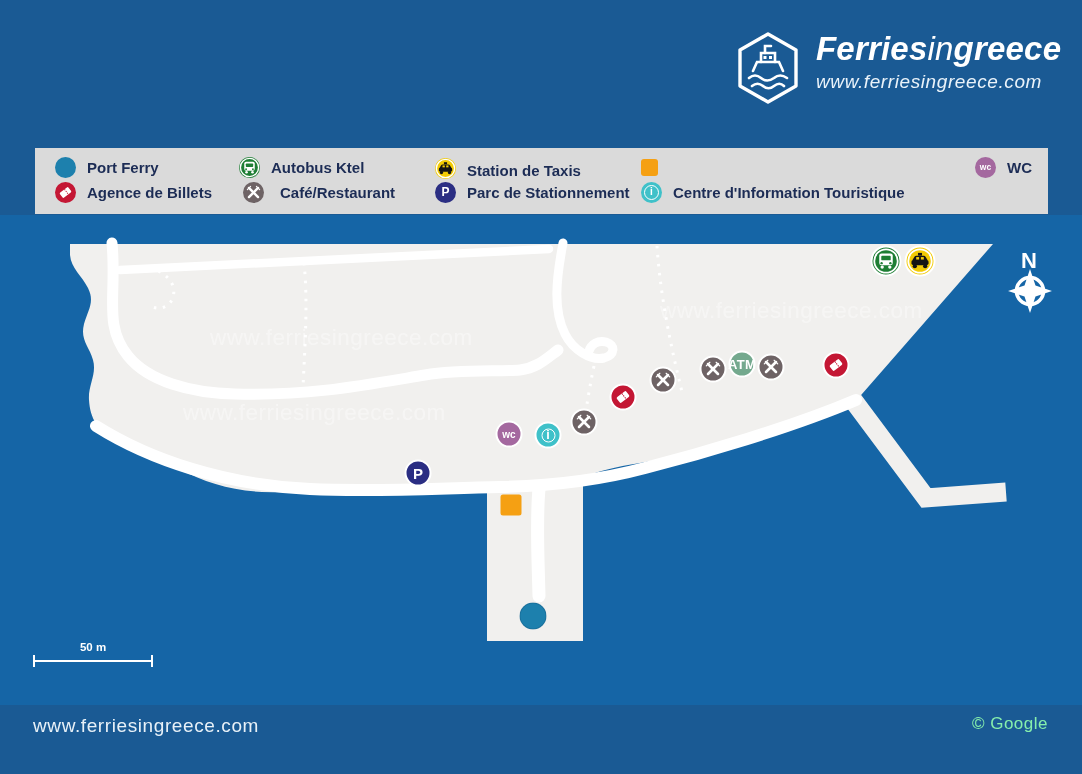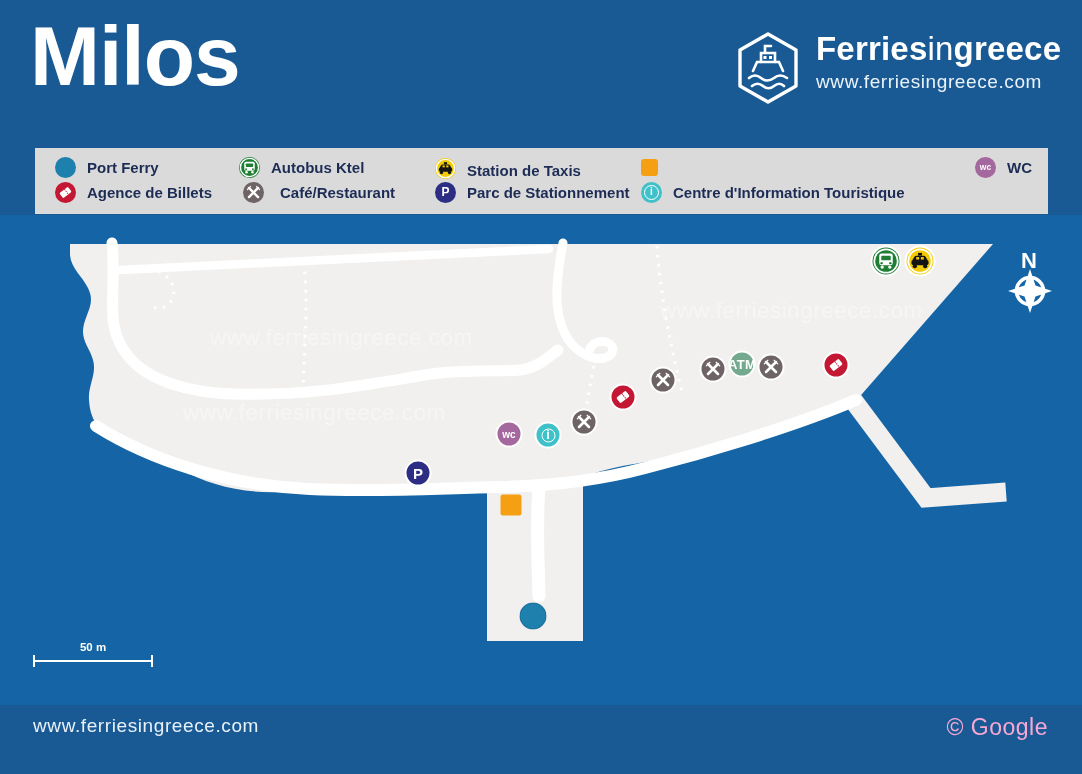--- a/index.html
+++ b/index.html
@@ -4,21 +4,21 @@
 <style>
   html,body{margin:0;padding:0;background:#0e3e6b;}
   .canvas{position:relative;width:1082px;height:774px;overflow:hidden;
           background:#1A5A94;font-family:"Liberation Sans",sans-serif;}
   
   .page-title{position:absolute;left:30px;top:14px;font-size:84px;font-weight:700;
               color:#fff;letter-spacing:-1px;line-height:1.0;}
   .page-subtitle{position:absolute;left:33px;top:98px;font-size:36px;font-weight:300;
                  color:#f2f7fb;letter-spacing:.5px;}
   .logo{position:absolute;left:735px;top:31px;display:flex;gap:15px;align-items:flex-start;}
-  .logo-text{display:flex;flex-direction:column;}
+  .logo-text{display:flex;flex-direction:column;font-style:italic;}
   .brand-line{font-size:33px;color:#fff;line-height:1.1;letter-spacing:.2px;}
   .brand-line .b{font-weight:700;}
   .brand-line .l{font-weight:300;}
   .brand-url{font-size:19px;font-weight:300;color:#eaf3fa;margin-top:4px;letter-spacing:.6px;}
   
   .legend{position:absolute;left:35px;top:148px;width:1013px;height:66px;background:#DADADA;}
   .legend-item{position:absolute;display:flex;align-items:center;gap:11px;
                color:#1C2C55;font-weight:700;font-size:15px;white-space:nowrap;height:24px;}
   
   .picon{position:relative;flex:0 0 auto;display:inline-flex;align-items:center;justify-content:center;
@@ -40,29 +40,28 @@
   
   .marker{position:absolute;transform:translate(-50%,-50%);border:2px solid #fff;}
   .marker.bus,.marker.taxi{width:31px;height:31px;}
   .marker.waiting{width:21px;height:21px;border:none;border-radius:2.5px;}
   .marker.ferry{width:27px;height:27px;border:1.5px solid rgba(16,74,116,.3);}
   
   .map-svg{position:absolute;left:0;top:0;}
   
   .footer-url{position:absolute;left:33px;top:715px;font-size:19px;font-weight:300;
               color:#e8f1f8;letter-spacing:.6px;}
-  .map-credit{position:absolute;right:34px;top:714px;font-size:23px;font-weight:400;
-              color:#f9a8d4;letter-spacing:.5px;}
+  .map-credit{position:absolute;right:34px;top:714px;font-size:17px;font-weight:400;
+              color:#86efac;letter-spacing:.5px;}
 </style>
 </head>
 <body>
 
 <div class="canvas">
 
-  <div class="page-title">Milos</div>
 
   <div class="logo">
     <span>
       <svg width="66" height="74" viewBox="0 0 66 74">
         <path d="M33 3 L61 19 L61 55 L33 71 L5 55 L5 19 Z" fill="none" stroke="#fff" stroke-width="3.4" stroke-linejoin="round"></path>
         <g stroke="#fff" stroke-width="2.6" fill="none" stroke-linecap="round">
           <path d="M14 47 q6 -5 12 0 q6 5 13 0 q6 -5 13 0"></path>
           <path d="M17 55 q5.5 -4.5 11 0 q5.5 4.5 11 0 q5.5 -4.5 10 0"></path>
           <path d="M18 40 L22 31 L44 31 L48 40"></path>
           <path d="M26 31 L26 22 L40 22 L40 31"></path>

